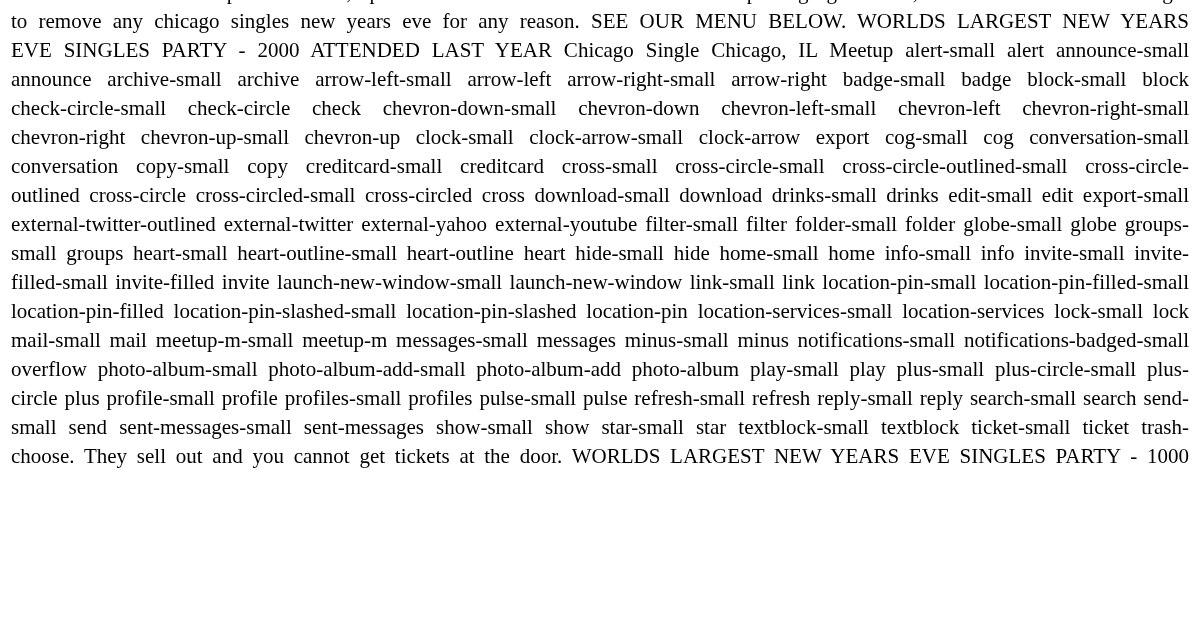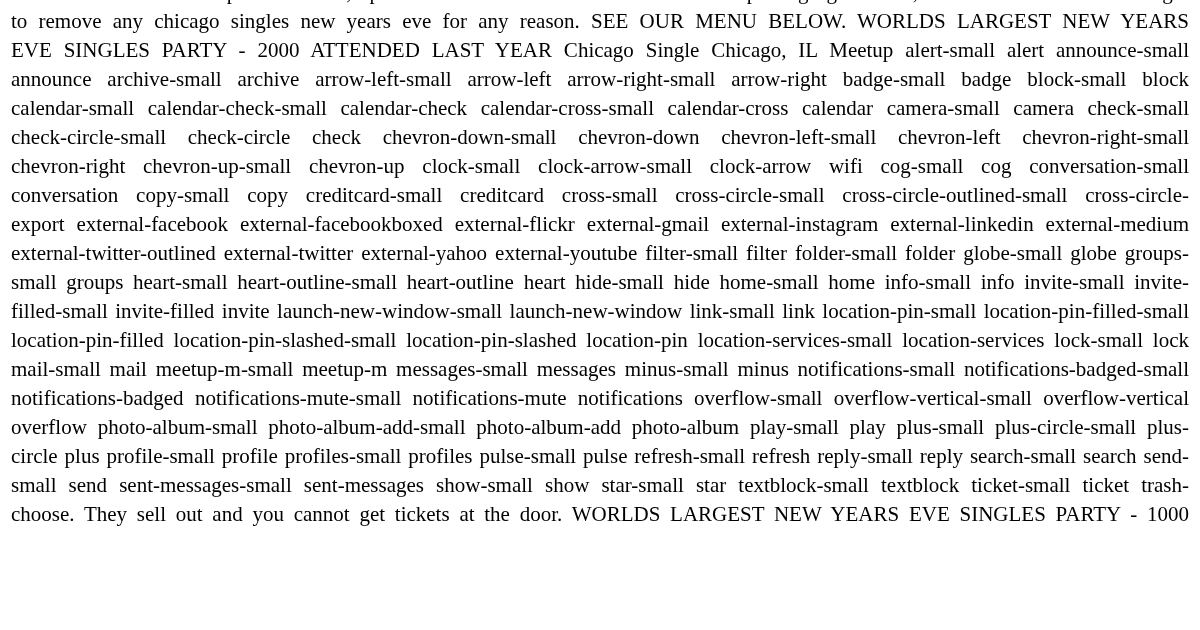--- a/index.html
+++ b/index.html
@@ -34,29 +34,27 @@
 </style>
 </head>
 <body>
 
 <div class="page">
   <div class="text-block">
     <div class="line">We follow the Meetup Guidelines, please review them. We have event posting guidelines, and we reserve the right</div>
     <div class="line">to remove any chicago singles new years eve for any reason. SEE OUR MENU BELOW. WORLDS LARGEST NEW YEARS</div>
     <div class="line">EVE SINGLES PARTY - 2000 ATTENDED LAST YEAR Chicago Single Chicago, IL Meetup alert-small alert announce-small</div>
     <div class="line">announce archive-small archive arrow-left-small arrow-left arrow-right-small arrow-right badge-small badge block-small block</div>
-    <div class="line">calendar-small calendar-check-small calendar-check calendar-cross-small calendar-cross calendar camera-small camera check-small</div>
     <div class="line">check-circle-small check-circle check chevron-down-small chevron-down chevron-left-small chevron-left chevron-right-small</div>
-    <div class="line">chevron-right chevron-up-small chevron-up clock-small clock-arrow-small clock-arrow wifi cog-small cog conversation-small</div>
+    <div class="line">chevron-right chevron-up-small chevron-up clock-small clock-arrow-small clock-arrow export cog-small cog conversation-small</div>
     <div class="line">conversation copy-small copy creditcard-small creditcard cross-small cross-circle-small cross-circle-outlined-small cross-circle-</div>
-    <div class="line">export external-facebook external-facebookboxed external-flickr external-gmail external-instagram external-linkedin external-medium</div>
+    <div class="line">outlined cross-circle cross-circled-small cross-circled cross download-small download drinks-small drinks edit-small edit export-small</div>
     <div class="line">external-twitter-outlined external-twitter external-yahoo external-youtube filter-small filter folder-small folder globe-small globe groups-</div>
     <div class="line">small groups heart-small heart-outline-small heart-outline heart hide-small hide home-small home info-small info invite-small invite-</div>
     <div class="line">filled-small invite-filled invite launch-new-window-small launch-new-window link-small link location-pin-small location-pin-filled-small</div>
     <div class="line">location-pin-filled location-pin-slashed-small location-pin-slashed location-pin location-services-small location-services lock-small lock</div>
     <div class="line">mail-small mail meetup-m-small meetup-m messages-small messages minus-small minus notifications-small notifications-badged-small</div>
-    <div class="line">notifications-badged notifications-mute-small notifications-mute notifications overflow-small overflow-vertical-small overflow-vertical</div>
     <div class="line">overflow photo-album-small photo-album-add-small photo-album-add photo-album play-small play plus-small plus-circle-small plus-</div>
     <div class="line">circle plus profile-small profile profiles-small profiles pulse-small pulse refresh-small refresh reply-small reply search-small search send-</div>
     <div class="line">small send sent-messages-small sent-messages show-small show star-small star textblock-small textblock ticket-small ticket trash-</div>
     <div class="line">choose. They sell out and you cannot get tickets at the door. WORLDS LARGEST NEW YEARS EVE SINGLES PARTY - 1000</div>
   </div>
 </div>
 
 </body></html>

